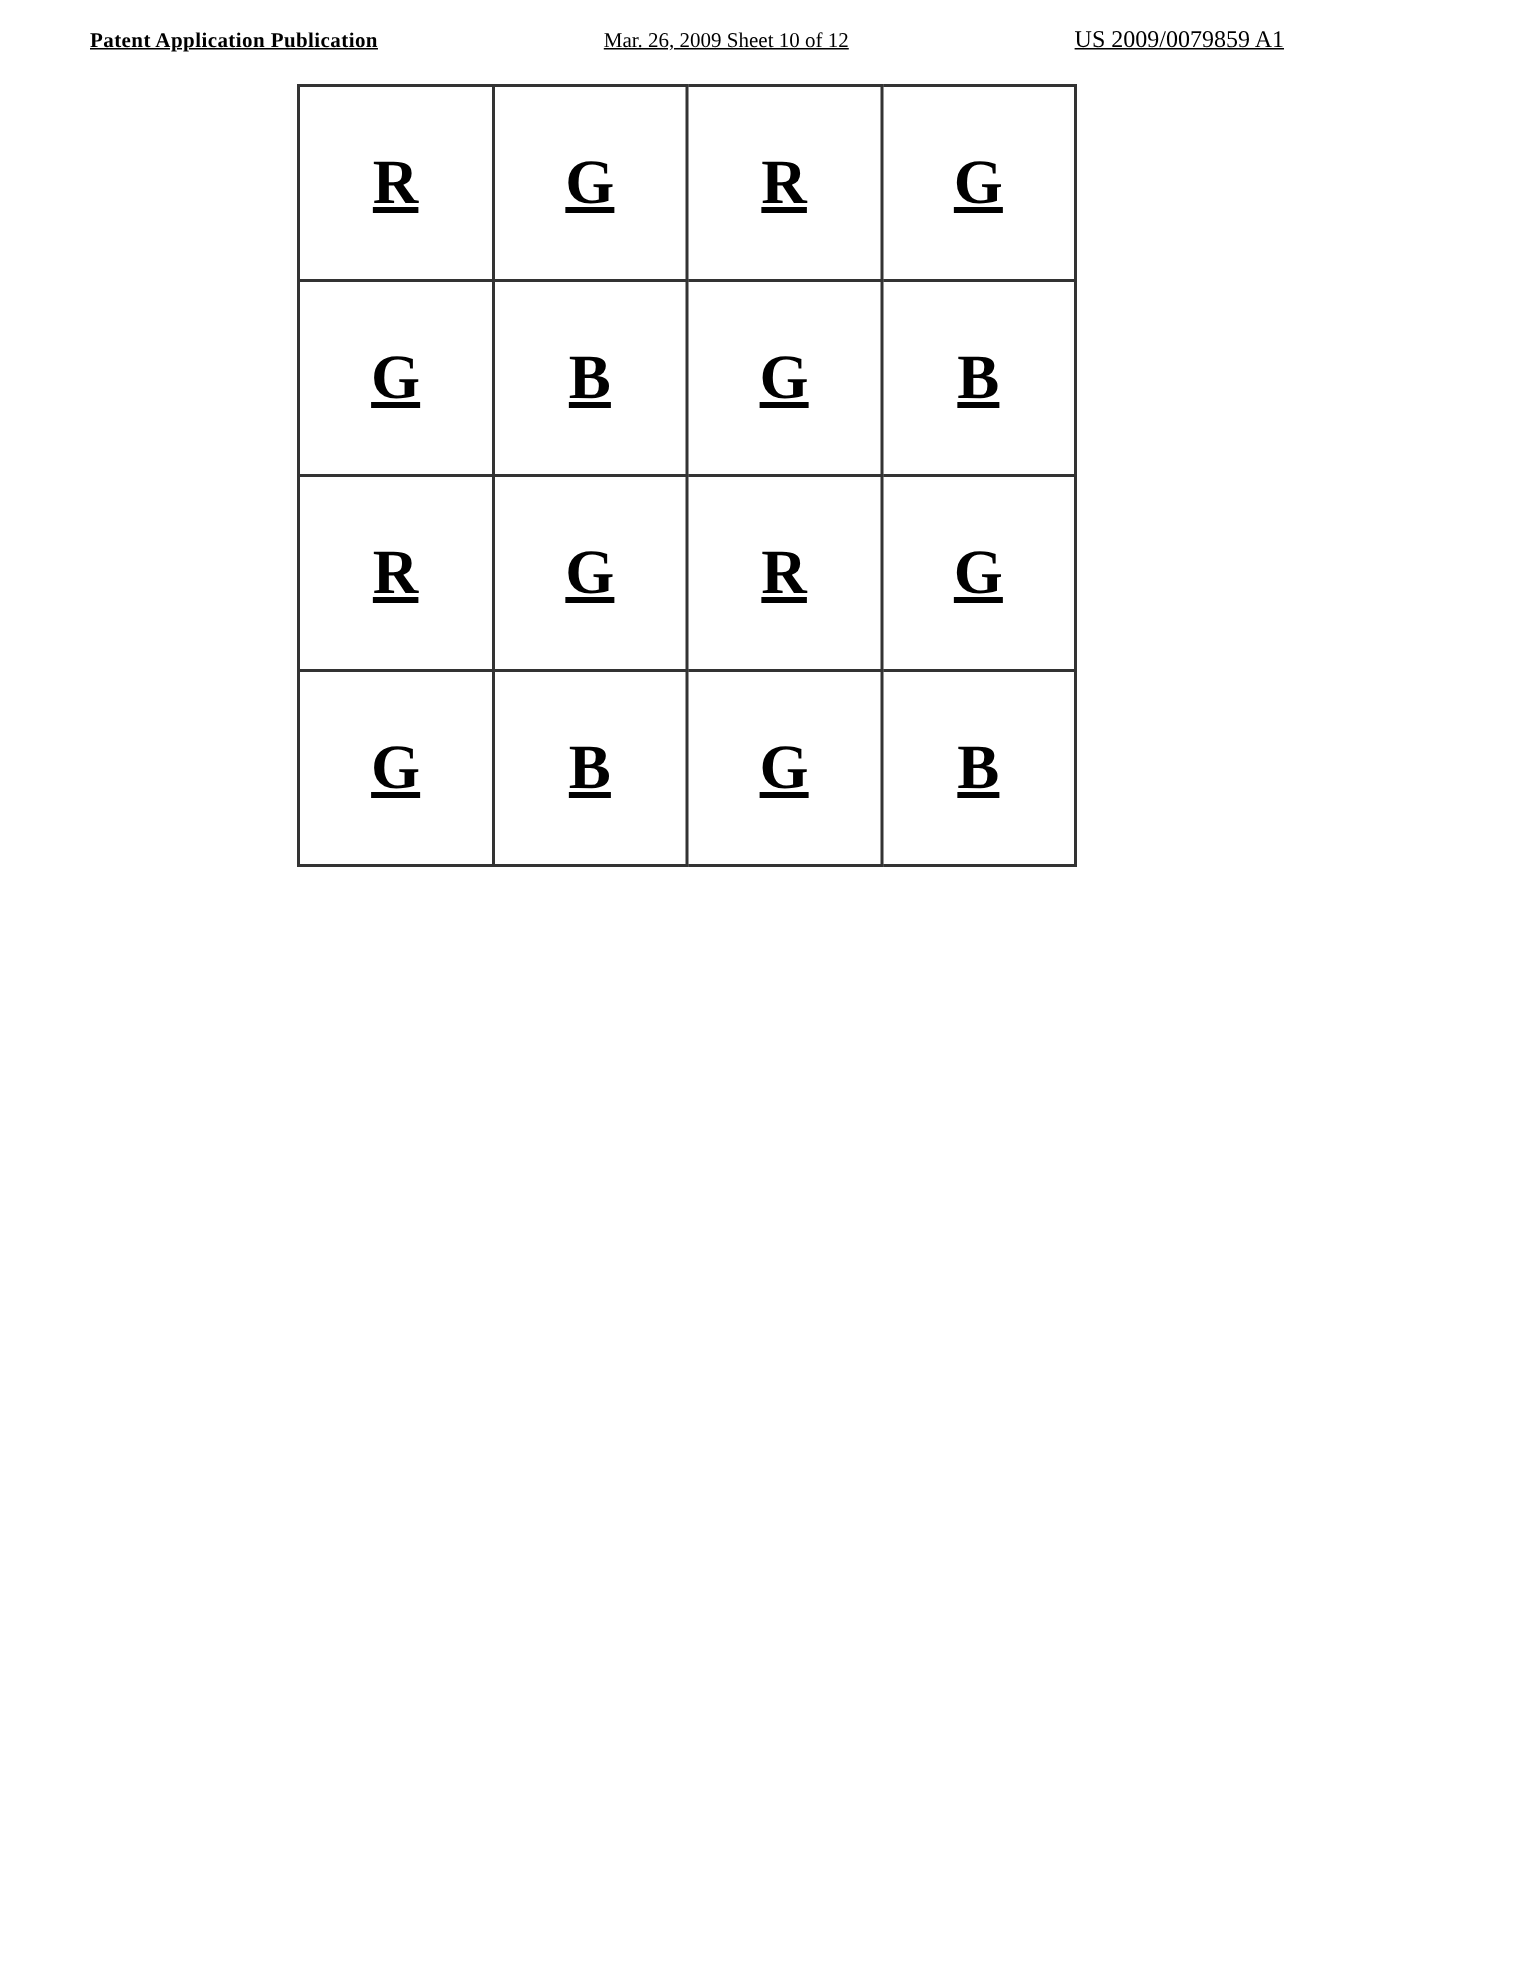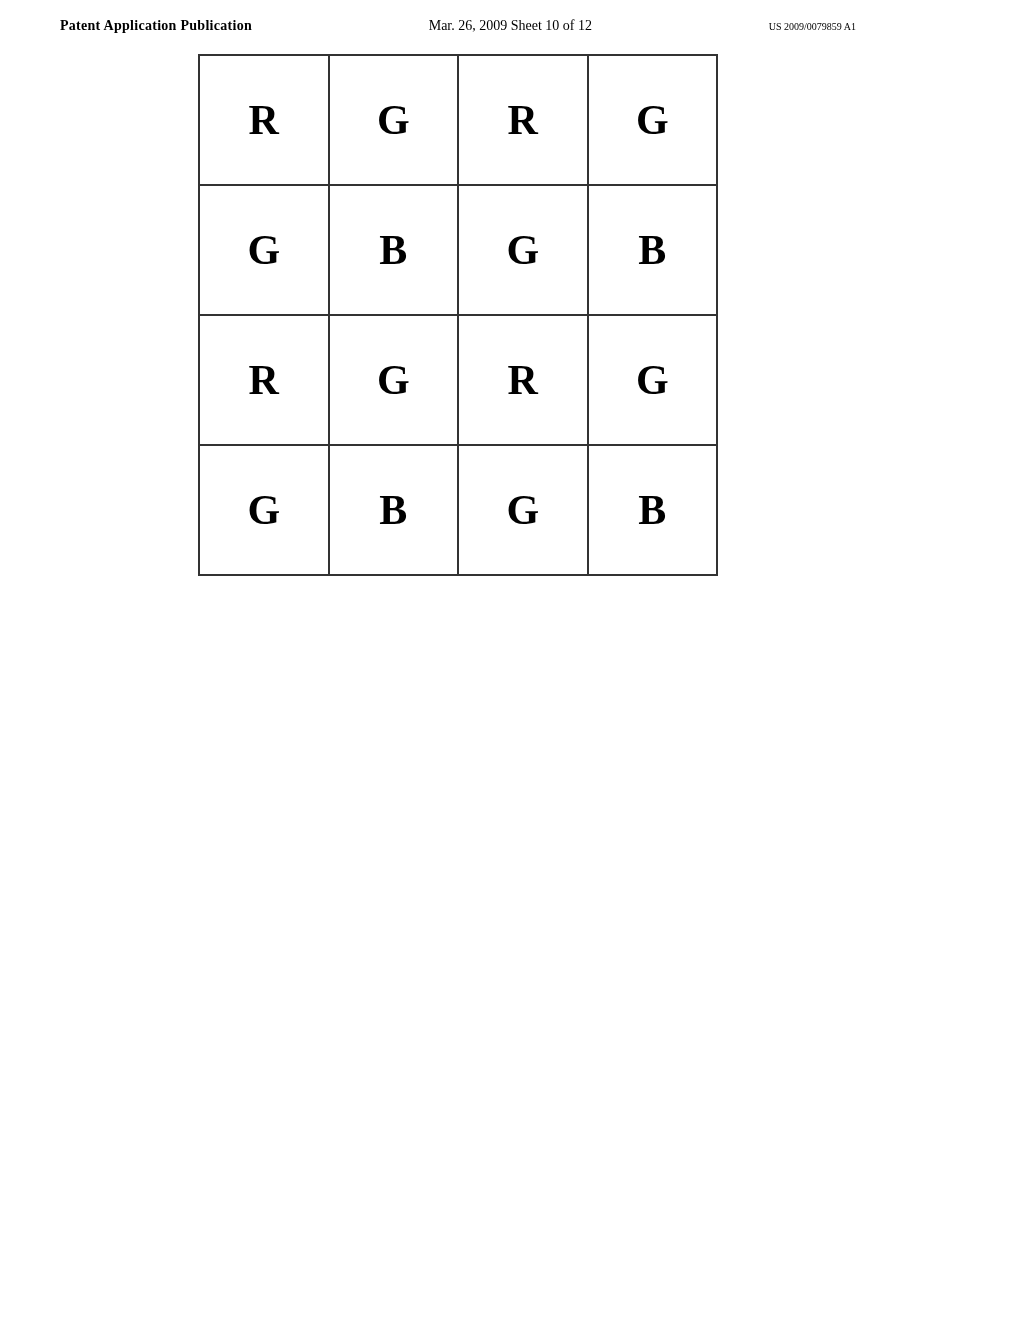--- a/index.html
+++ b/index.html
@@ -15,20 +15,21 @@
       font-family: 'Times New Roman', Times, serif;
       position: relative;
     }
 
     .page {
       width: 916px;
       min-height: 1320px;
       background: #ffffff;
       padding: 18px 60px 16px 60px;
       position: relative;
+      text-decoration: underline;
     }
 
     .header {
       display: flex;
       align-items: baseline;
       gap: 0;
       border-bottom: none;
       margin-bottom: 0;
       font-size: 14px;
       font-weight: normal;
@@ -40,21 +41,21 @@
       font-weight: bold;
       font-size: 14px;
       letter-spacing: 0.02em;
     }
 
     .header-center {
       font-size: 14px;
     }
 
     .header-right {
-      font-size: 10px;
+      font-size: 16px;
       text-align: center;
     }
 
     .figure-title {
       text-align: center;
       font-size: 80px;
       font-weight: bold;
       font-family: 'Courier New', Courier, monospace;
       letter-spacing: 4px;
       margin-top: 160px;

